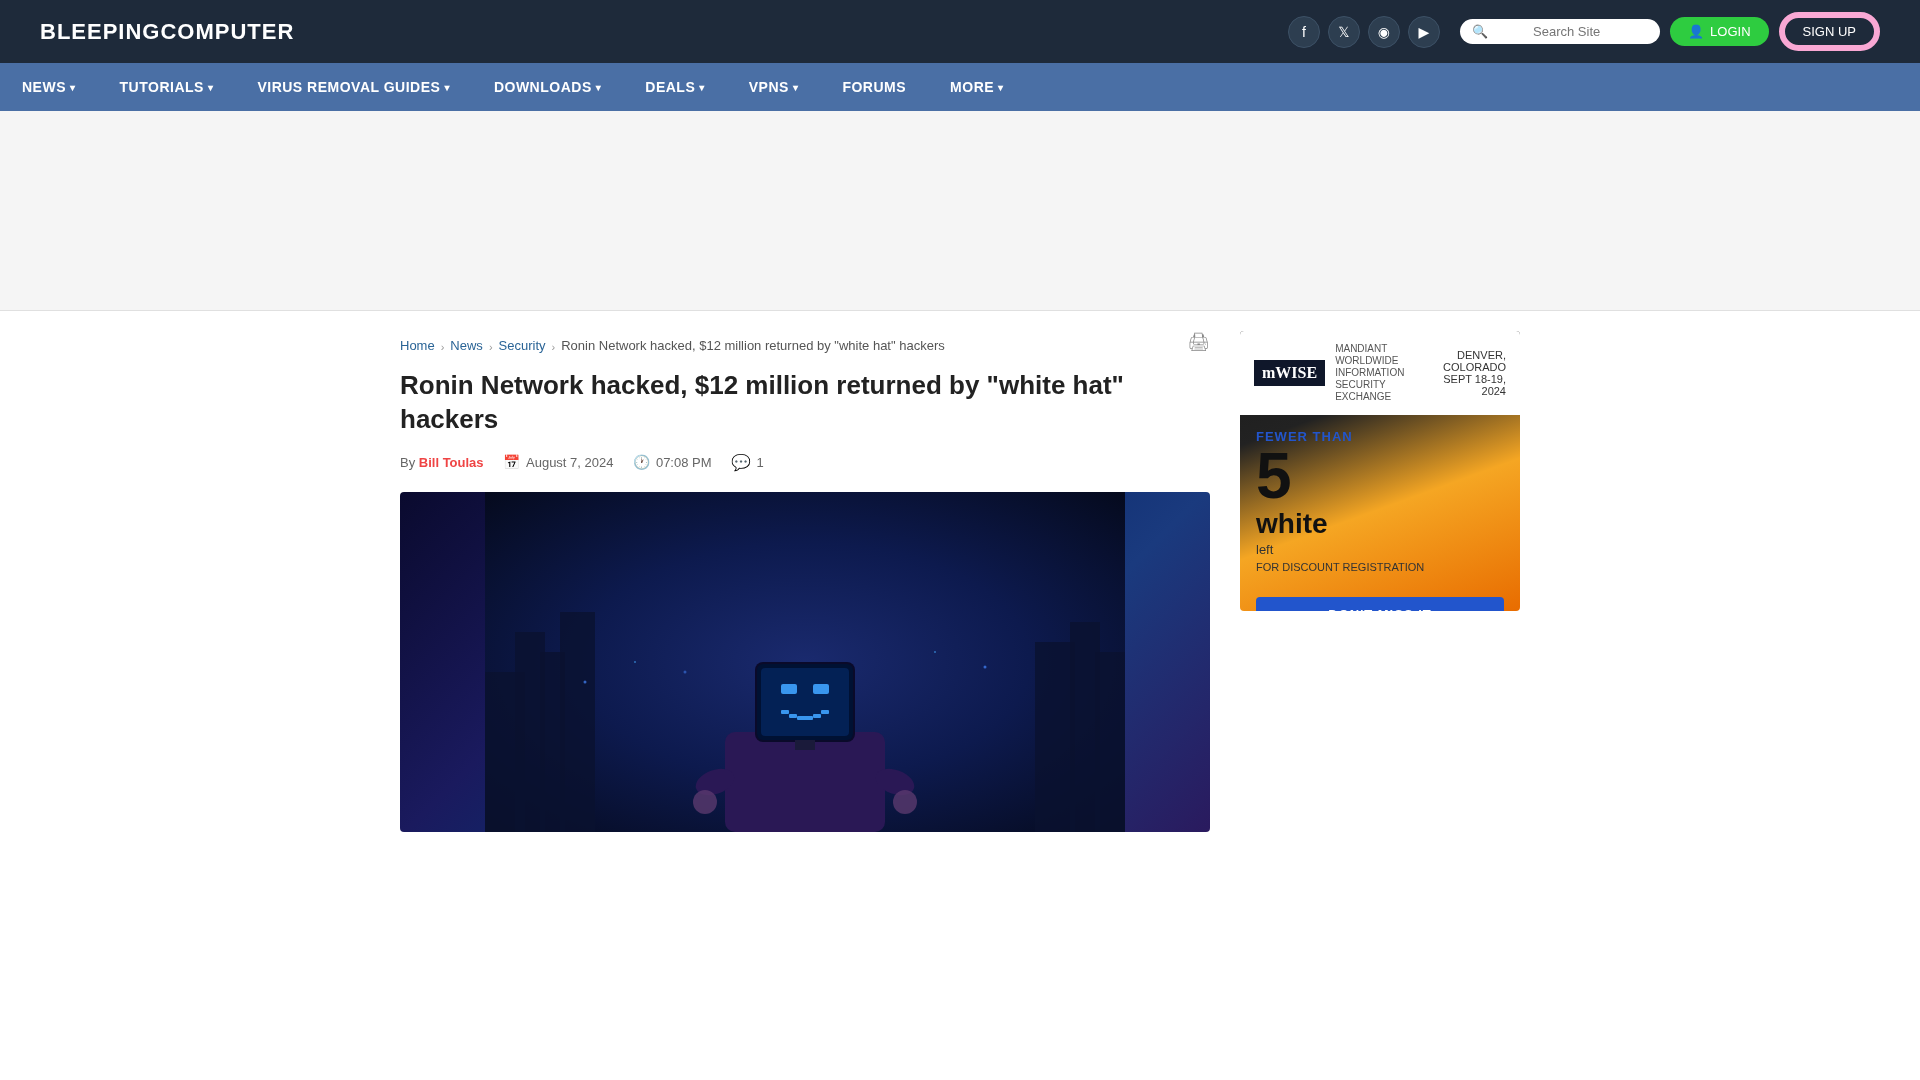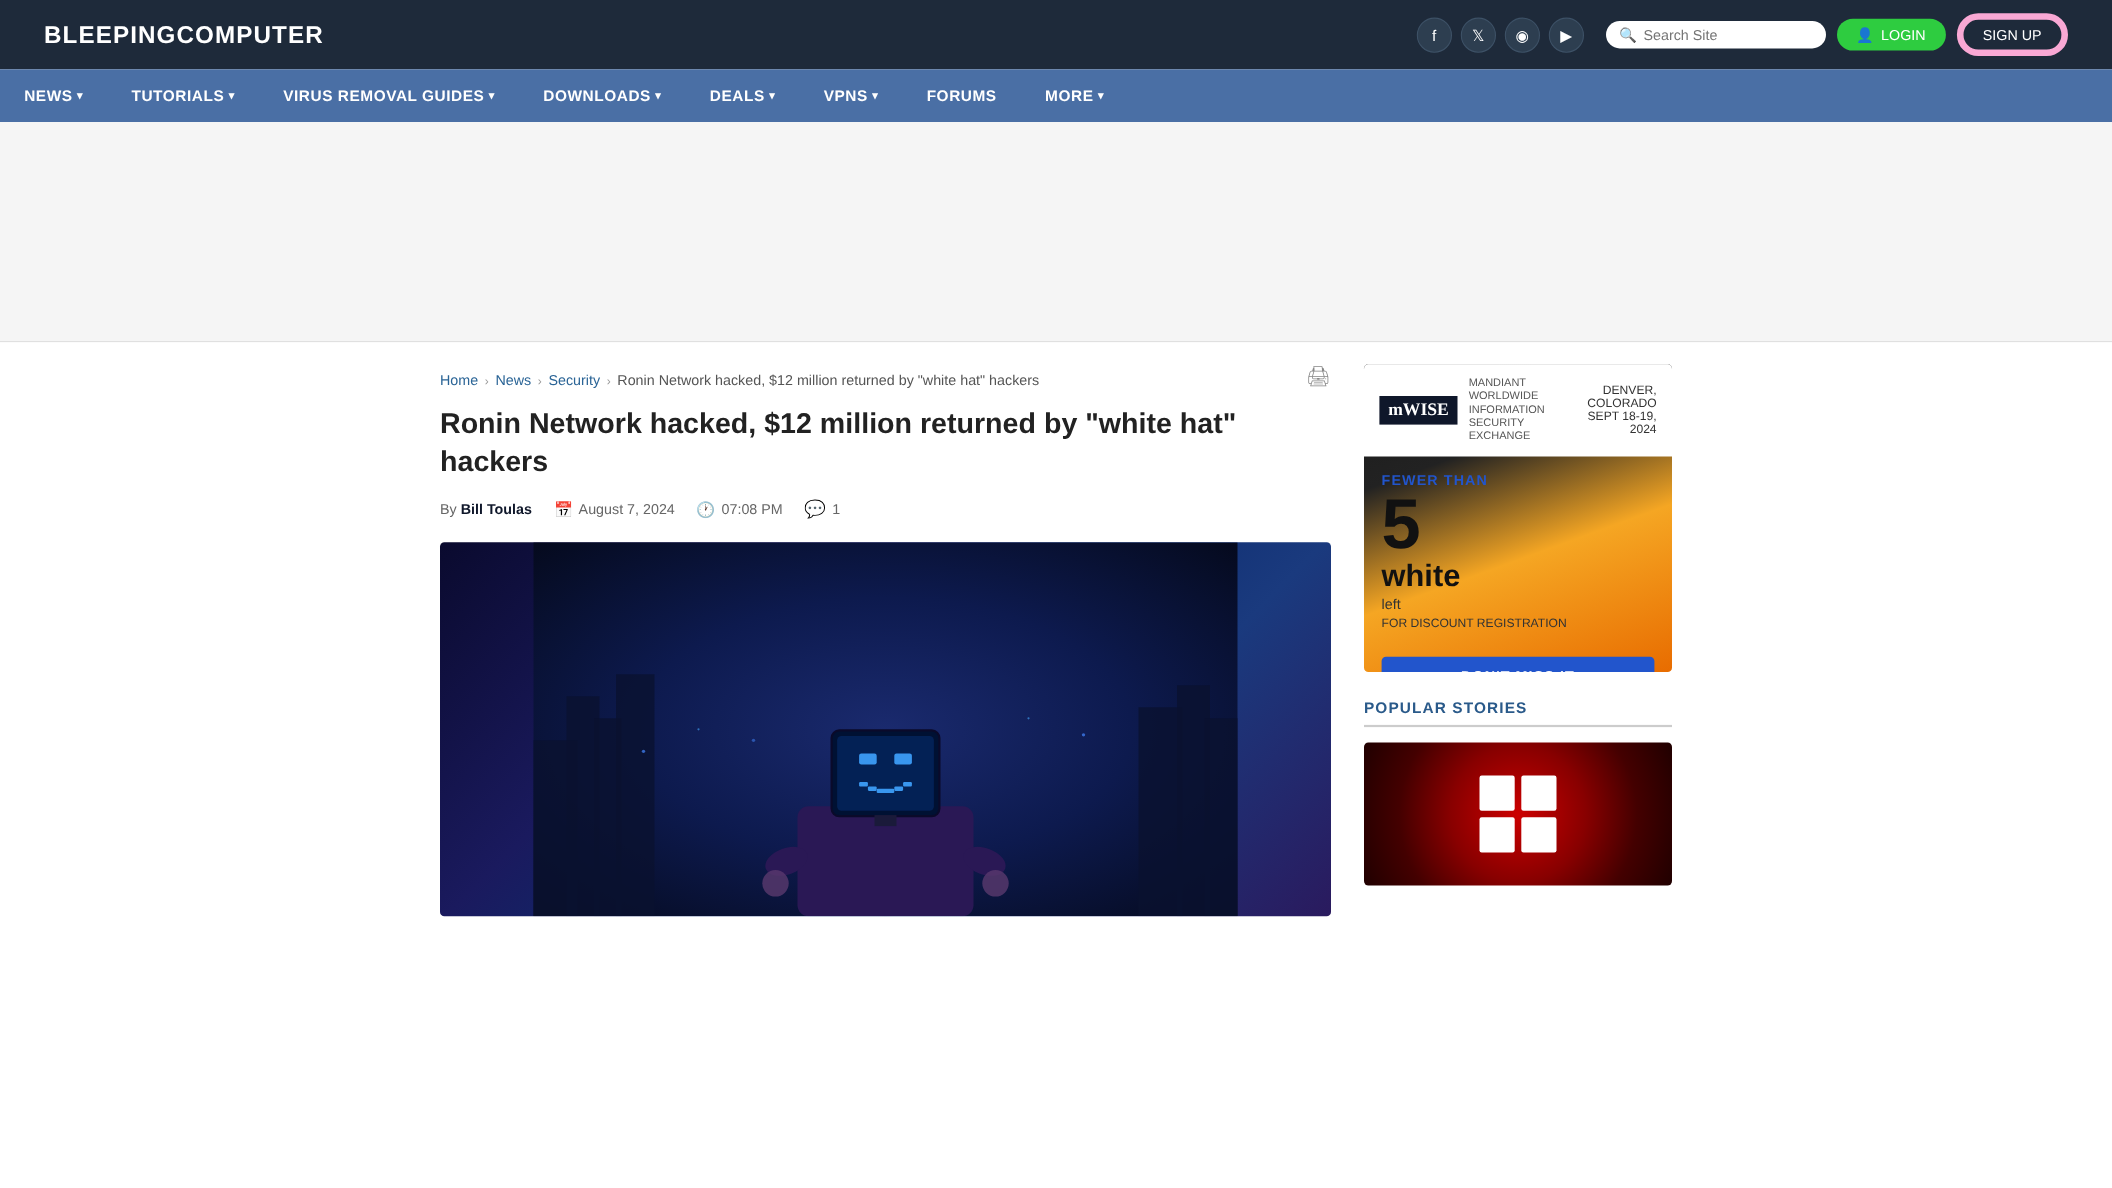--- a/index.html
+++ b/index.html
@@ -51,20 +51,21 @@
       padding: 5px 12px;
       gap: 6px;
       width: 200px;
     }
     .search-bar input {
       border: none;
       outline: none;
       font-size: 13px;
       width: 100%;
       color: #555;
+      margin-left: 39px;
     }
     .search-icon-svg { color: #999; font-size: 13px; }
     .btn-login {
       background: #2ecc40;
       color: #fff;
       border: none;
       border-radius: 20px;
       padding: 7px 18px;
       font-size: 13px;
       cursor: pointer;
@@ -165,21 +166,21 @@
     .article-meta {
       display: flex;
       align-items: center;
       gap: 20px;
       font-size: 13px;
       color: #666;
       margin-bottom: 20px;
       flex-wrap: wrap;
     }
     .article-meta .author { color: #666; }
-    .article-meta .author a { color: #0f172a; text-decoration: none; font-weight: 600; }
+    .article-meta .author a { color: #ef4444; text-decoration: none; font-weight: 600; }
     .article-meta .meta-item {
       display: flex;
       align-items: center;
       gap: 5px;
     }
     .meta-icon { font-size: 14px; color: #888; }
     .comment-count {
       display: flex;
       align-items: center;
       gap: 5px;
@@ -463,28 +464,16 @@
       <div class="ad-body">
         <div class="ad-fewer">FEWER THAN</div>
         <div class="ad-number">5</div>
         <div class="ad-days">white</div>
         <div class="ad-left">left</div>
         <div style="font-size:11px; color:#333; margin-top:4px;">FOR DISCOUNT REGISTRATION</div>
       </div>
       <button class="ad-cta-btn">DON'T MISS IT</button>
     </div>
 
-    <div class="popular-stories">
-      <div class="popular-title">POPULAR STORIES</div>
-      <div class="popular-image">
-        <svg width="80" height="80" viewBox="0 0 80 80" xmlns="http://www.w3.org/2000/svg">
-
-          <rect x="5" y="5" width="32" height="32" fill="white" rx="2"></rect>
-          <rect x="43" y="5" width="32" height="32" fill="white" rx="2"></rect>
-          <rect x="5" y="43" width="32" height="32" fill="white" rx="2"></rect>
-          <rect x="43" y="43" width="32" height="32" fill="white" rx="2"></rect>
-        </svg>
-      </div>
-    </div>
 
   </div>
 
 </div>
 
 </body></html>

